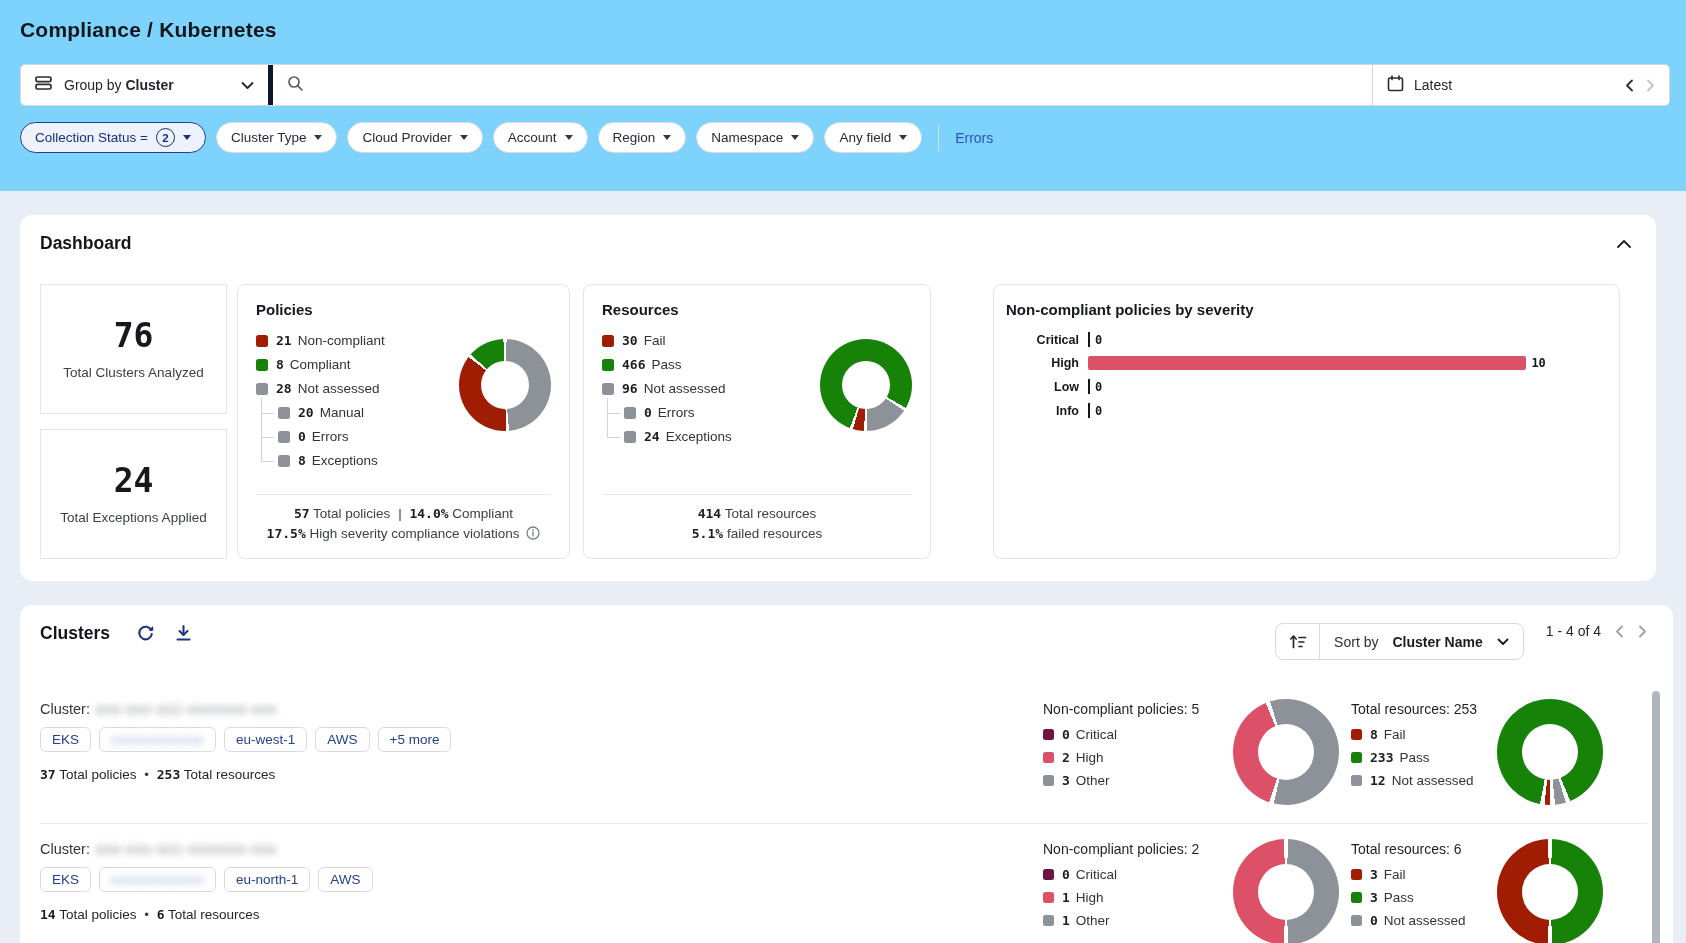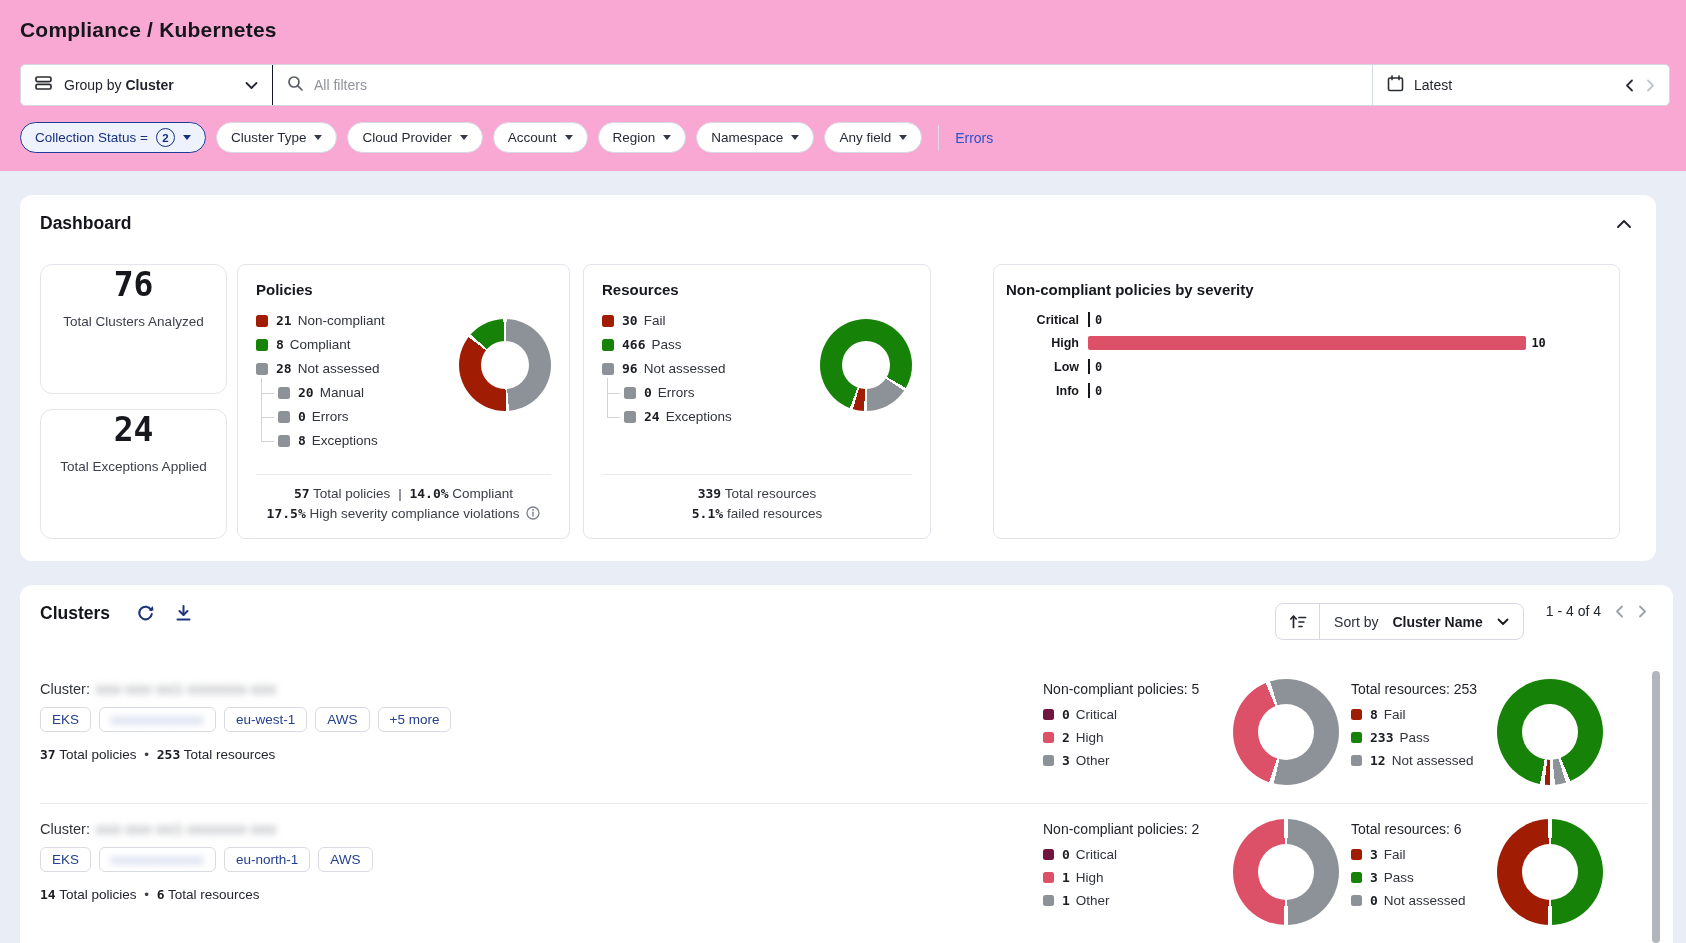--- a/index.html
+++ b/index.html
@@ -2,27 +2,27 @@
 <html><head>
 <meta charset="utf-8">
 <style>
   * { margin:0; padding:0; box-sizing:border-box; }
   html,body { width:1686px; height:943px; overflow:hidden; background:#e9edf6;
     font-family:"Liberation Sans", sans-serif; color:#1b1d23; }
   .num { font-family:"DejaVu Sans Mono", monospace; font-weight:700; color:#1b1d23;text-align:right; }
   .sep { color:#3b3f47; margin:0 4px; font-weight:400; }
 
   
-  .top { background:#f9a8d4; padding:18px 20px 18px 20px; }
+  .top { background:#7dd3fc; padding:18px 20px 38px 20px; }
   .page-title { font-size:21px; font-weight:700; color:#15161c; letter-spacing:.2px; }
 
   .filterbar { margin-top:22px; display:flex; height:42px; border:1px solid #d3d7df;
     border-radius:5px; background:#fff; align-items:stretch; width:1650px; }
   .fb-seg { display:flex; align-items:center; padding:0 14px; }
-  .fb-groupby { width:252px; border-right:1px solid #0f172a; cursor:pointer; }
+  .fb-groupby { width:252px; border-right:5px solid #0f172a; cursor:pointer; }
   .fb-groupby .gb-text { margin-left:11px; font-size:14px; color:#23262e; flex:1; }
   .fb-groupby .gb-text b { font-weight:700; }
   .fb-search { flex:1; }
   .search-input { border:none; outline:none; flex:1; font-size:14px; margin-left:10px;
     font-family:"Liberation Sans",sans-serif; color:#23262e; }
   .search-input::placeholder { color:#8e939d; }
   .fb-date { width:297px; border-left:1px solid #d3d7df; cursor:pointer; }
   .fb-date .date-label { margin-left:10px; font-size:14px; color:#23262e; flex:1; }
   .icon-btn { display:inline-flex; align-items:center; justify-content:center; cursor:pointer; background:none; border:none; }
 
@@ -43,22 +43,22 @@
   
   .content { padding:24px 0 0 20px; }
   .card { background:#fff; border-radius:12px; }
   .card-dash { margin-right:30px; padding:18px 24px 22px 20px; }
   .card-header { display:flex; align-items:center; }
   .card-title { font-size:17.5px; font-weight:700; color:#15161c; }
   .spacer { flex:1; }
 
   .panels { margin-top:30px; display:flex; align-items:stretch; }
   .stats-col { width:187px; display:flex; flex-direction:column; gap:15px; margin-right:10px; }
-  .stat-card { flex:1; border:1px solid #e2e5ec; border-radius:12px; display:flex;
-    flex-direction:column; align-items:center; text-align:center; padding:0; }
+  .stat-card { flex:1; border:1px solid #e2e5ec; border-radius:0; display:flex;
+    flex-direction:column; align-items:center; justify-content:center; text-align:center; padding:8px; }
   .stat-value { font-family:"DejaVu Sans Mono",monospace; font-weight:700; font-size:33px; color:#17181e; }
   .stat-label { margin-top:9px; font-size:13.5px; color:#3a3f4a; line-height:1.4; }
 
   .panel { border:1px solid #e2e5ec; border-radius:8px; padding:16px 18px 14px 18px;
     height:275px; display:flex; flex-direction:column; }
   .panel-policies { width:333px; margin-right:13px; }
   .panel-resources { width:348px; }
   .panel-severity { flex:1; margin-left:62px; padding-left:12px; margin-right:12px; }
   .panel-title { font-size:15px; font-weight:600; color:#16181f; }
   .panel-body { display:flex; margin-top:15px; }
@@ -152,21 +152,20 @@
           </svg>
       </span>
     </div>
     <div class="fb-seg fb-search">
       <span>
         <svg width="17" height="17" viewBox="0 0 17 17">
             <circle cx="7" cy="7" r="5" fill="none" stroke="#565b64" stroke-width="1.7"></circle>
             <line x1="10.8" y1="10.8" x2="15" y2="15" stroke="#565b64" stroke-width="1.7" stroke-linecap="round"></line>
           </svg>
       </span>
-      <input class="search-input" placeholder="All filters" style="">
     </div>
     <div class="fb-seg fb-date">
       <span>
         <svg width="17" height="17" viewBox="0 0 17 17">
             <rect x="1.5" y="3" width="14" height="12.5" rx="1.5" fill="none" stroke="#2a2d34" stroke-width="1.6"></rect>
             <line x1="5" y1="1" x2="5" y2="4.6" stroke="#2a2d34" stroke-width="1.6" stroke-linecap="round"></line>
             <line x1="12" y1="1" x2="12" y2="4.6" stroke="#2a2d34" stroke-width="1.6" stroke-linecap="round"></line>
           </svg>
       </span>
       <span class="date-label">Latest</span>
@@ -324,21 +323,21 @@
                   <span class="lg-num">24</span>
                   <span class="lg-lbl">Exceptions</span>
                 </div>
               </div>
             </div>
           <div class="donut-wrap">
               <div class="donut" style="width: 92px; height: 92px; background: conic-gradient(from 122deg, rgb(255, 255, 255) 0deg, rgb(255, 255, 255) 2deg, rgb(140, 146, 152) 2deg, rgb(140, 146, 152) 56.3784deg, rgb(255, 255, 255) 56.3784deg, rgb(255, 255, 255) 58.3784deg, rgb(255, 255, 255) 58.3784deg, rgb(255, 255, 255) 60.3784deg, rgb(160, 28, 3) 60.3784deg, rgb(160, 28, 3) 74.6216deg, rgb(255, 255, 255) 74.6216deg, rgb(255, 255, 255) 76.6216deg, rgb(255, 255, 255) 76.6216deg, rgb(255, 255, 255) 78.6216deg, rgb(23, 130, 8) 78.6216deg, rgb(23, 130, 8) 358deg, rgb(255, 255, 255) 358deg, rgb(255, 255, 255) 360deg);"></div>
             </div>
         </div>
         <div class="panel-footer" id="resources-footer">
-            <div><span class="num">339</span> <span class="txt">Total resources</span></div>
+            <div><span class="num">414</span> <span class="txt">Total resources</span></div>
             <div><span class="num">5.1%</span> <span class="txt">failed resources</span></div>
           </div>
       </div>
 
       <div class="panel panel-severity">
         <div class="panel-title">Non-compliant policies by severity</div>
         <div class="sev-rows" id="severity-rows">
             <div class="sev-row">
               <span class="sev-lbl">Critical</span>
               <div class="sev-zone">

